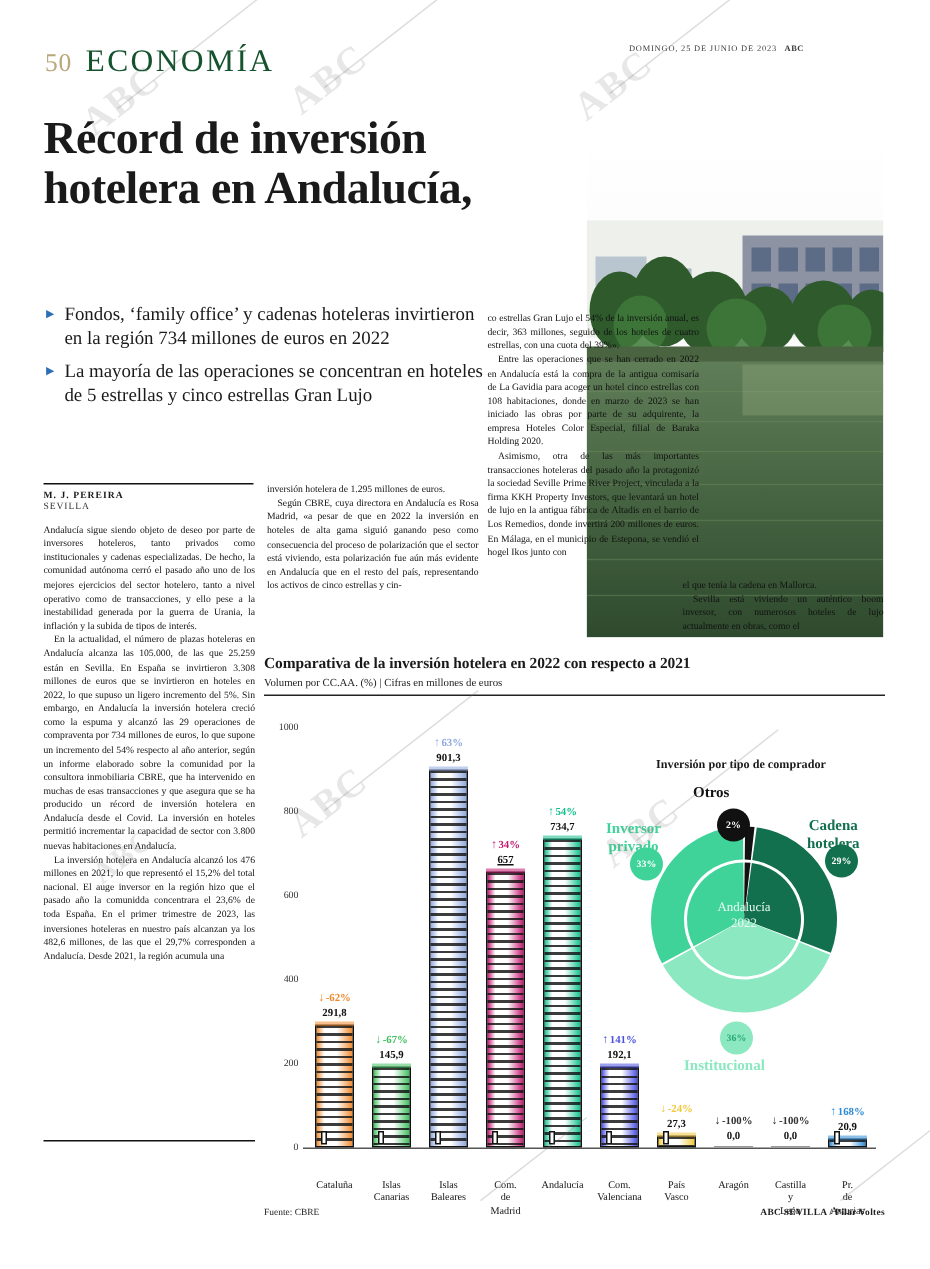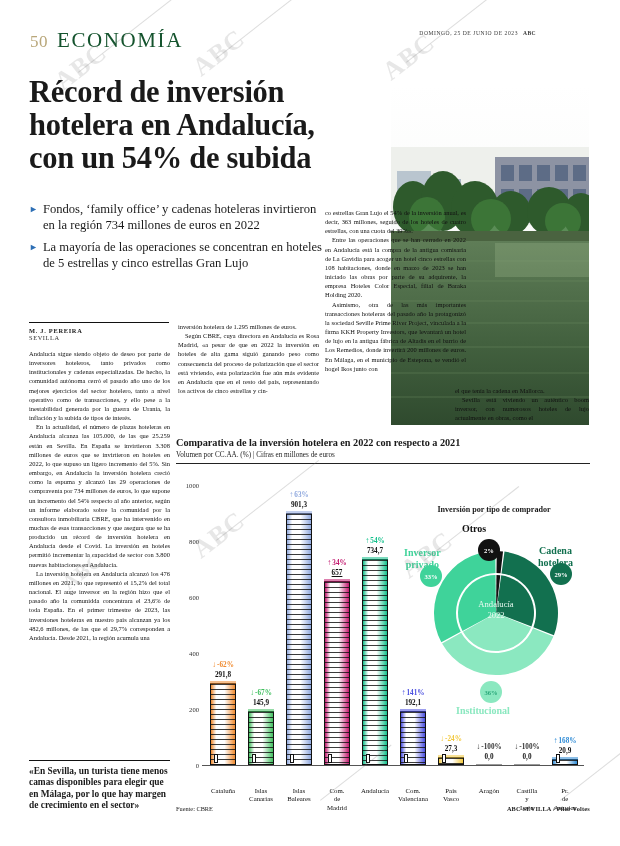--- a/index.html
+++ b/index.html
@@ -178,21 +178,20 @@
       </g>
       <g opacity=".3" fill="#9ab58c">
         <rect x="104" y="158" width="94" height="34"></rect>
       </g>
     </svg>
   </div>
 
   <div class="headline">
     <div>Récord de inversión</div>
     <div>hotelera en Andalucía,</div>
-    <div>con un 54% de subida</div>
   </div>
 
   <div class="bullets">
     <div class="bullet">
       <span class="tri">►</span>
       <span class="btxt">Fondos, ‘family office’ y cadenas hoteleras invirtieron en la región 734 millones de euros en 2022</span>
     </div>
     <div class="bullet">
       <span class="tri">►</span>
       <span class="btxt">La mayoría de las operaciones se concentran  en hoteles de 5 estrellas y cinco estrellas Gran Lujo</span>
@@ -222,21 +221,20 @@
     <p>Asimismo, otra de las más importantes transacciones hoteleras del pasado año la protagonizó la sociedad Seville Prime River Project, vinculada a la firma KKH Property Investors, que levantará un hotel de lujo en la antigua fábrica de Altadis en el barrio de Los Remedios, donde invertirá 200 millones de euros. En Málaga, en el municipio de Estepona, se vendió el hogel Ikos junto con</p>
   </div>
 
   <div class="col col4">
     <p class="first">el que tenía la cadena en Mallorca.</p>
     <p>Sevilla está viviendo un auténtico boom inversor, con numerosos hoteles de lujo actualmente en obras, como el</p>
   </div>
 
   <div class="pullquote">
     <div class="rule"></div>
-    <div>«En Sevilla, un turista tiene menos camas disponibles para elegir que en Málaga, por lo que hay margen de crecimiento en el sector»</div>
   </div>
 
   <div class="graphic">
     <div class="g-title">Comparativa de la inversión hotelera en 2022 con respecto a 2021</div>
     <div class="g-sub">Volumen por CC.AA. (%) | Cifras en millones de euros</div>
     <div class="g-rule"></div>
 
     <div class="chartarea">
       <div class="yaxis" id="yaxis">
           <div class="ytick" style="top: 280px;">0</div>

